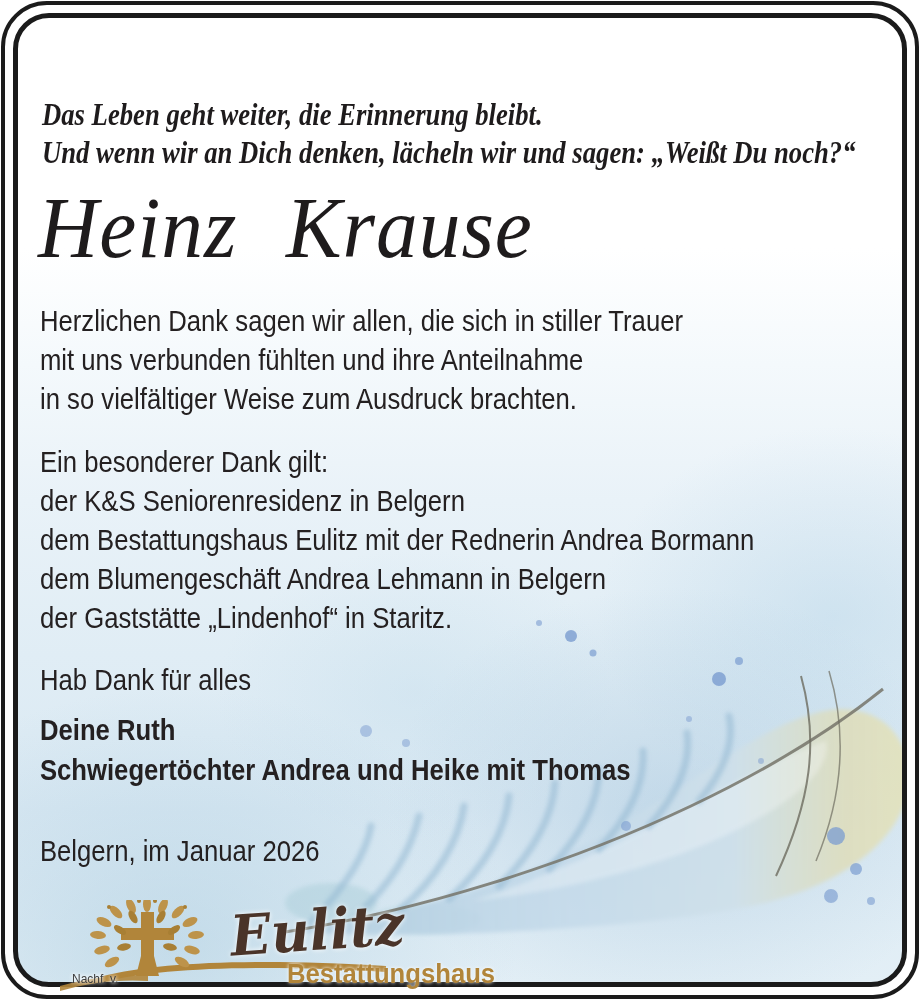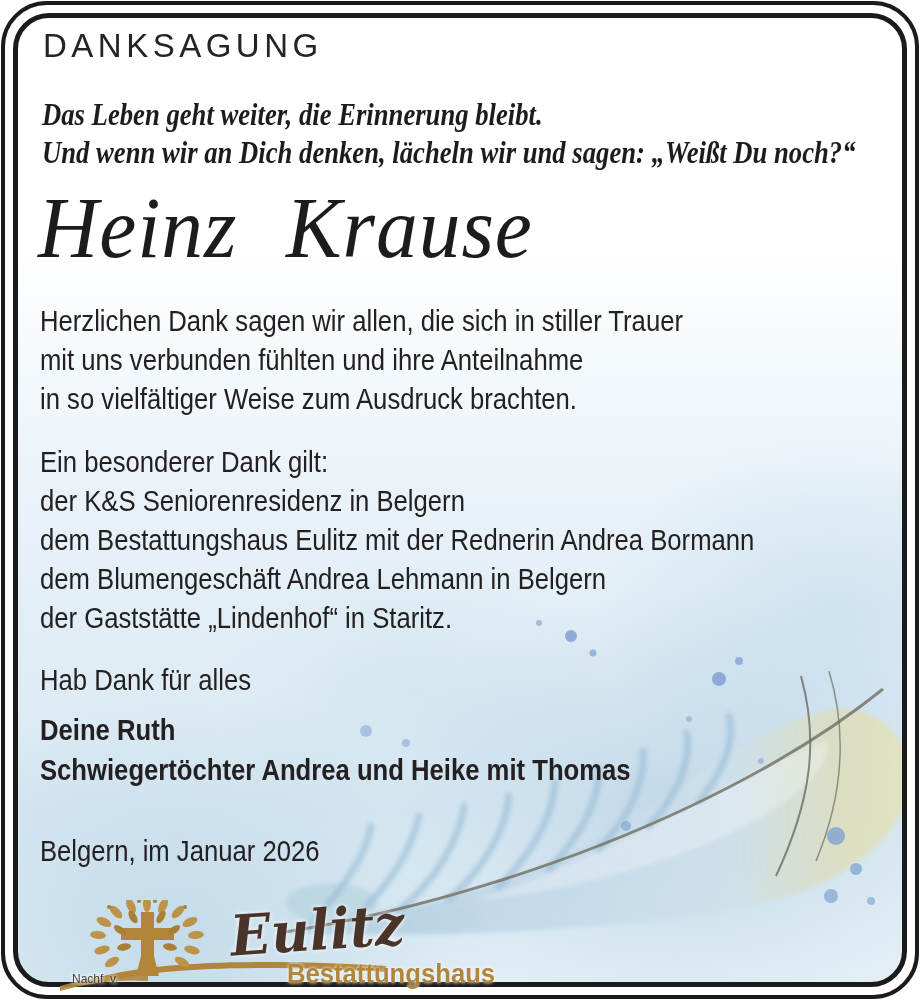--- a/index.html
+++ b/index.html
@@ -147,21 +147,20 @@
         <circle cx="600" cy="300" r="4" opacity=".6"></circle>
         <circle cx="418" cy="118" r="3" opacity=".5"></circle>
         <circle cx="490" cy="160" r="3" opacity=".5"></circle>
       </g>
     </svg>
   </div>
 
   <div class="frame-outer"></div>
   <div class="frame-inner"></div>
 
-  <div class="abs title">DANKSAGUNG</div>
 
   <div class="abs epigraph">
     <div>Das Leben geht weiter, die Erinnerung bleibt.</div>
     <div>Und wenn wir an Dich denken, lächeln wir und sagen: „Weißt Du noch?“</div>
   </div>
 
   <div class="abs name">Heinz Krause</div>
 
   <div class="abs para para1">
     <div>Herzlichen Dank sagen wir allen, die sich in stiller Trauer</div>

